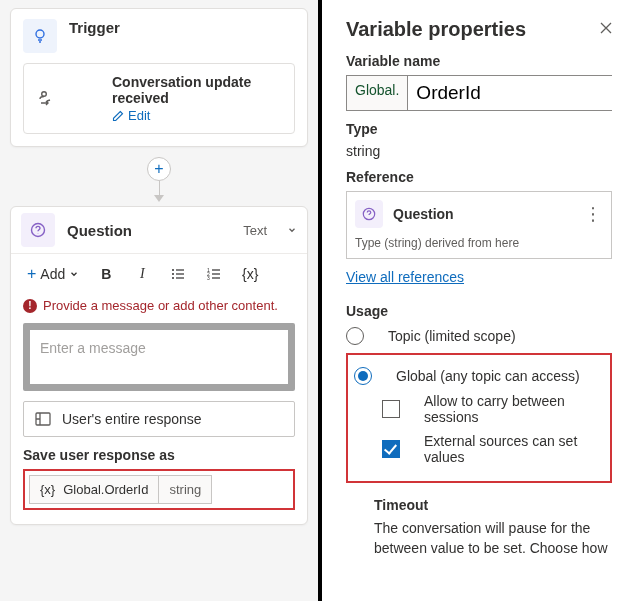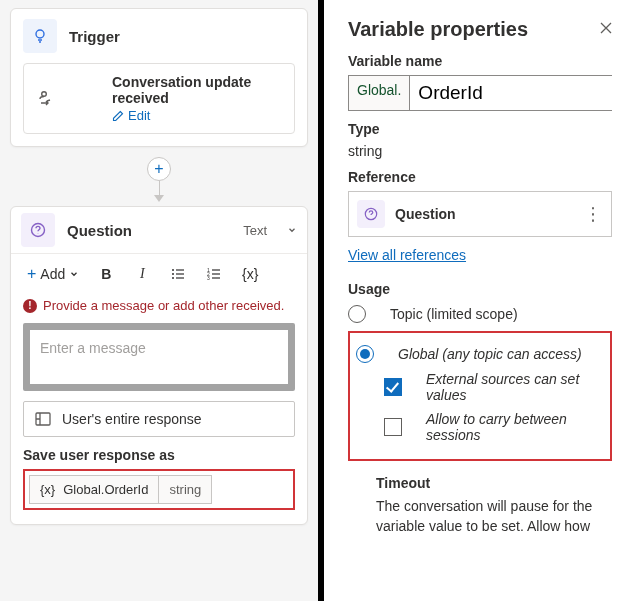--- a/index.html
+++ b/index.html
@@ -21,35 +21,35 @@
     height: 601px;
     padding: 8px 10px;
   }
   .panel {
     position: absolute;
     right: 0; top: 0;
     width: 318px;
     height: 601px;
     background: #fff;
     padding: 18px 24px 0 24px;
-    border-left: 6px solid #000000;
+    border-left: 4px solid #000000;
     overflow: hidden;
   }
 
   
   .node-card {
     background: #fff;
     border: 1px solid #e1dfdd;
     border-radius: 6px;
     box-shadow: 0 1px 2px rgba(0,0,0,0.04);
     margin-bottom: 0;
   }
   .node-header {
     display: flex;
-    align-items: center;
+    align-items: flex-start;
     padding: 10px 12px;
   }
   .icon-box {
     width: 34px; height: 34px;
     background: #eef3fc;
     border-radius: 4px;
     display: flex; align-items: center; justify-content: center;
     margin-right: 12px;
     color: #2f6fe0;
   }
@@ -237,21 +237,20 @@
   }
   .checkbox.checked::after {
     content:""; position:absolute;
     left:4px; top:1px; width:5px; height:10px;
     border: solid #fff; border-width:0 2px 2px 0;
     transform: rotate(40deg);
   }
   .highlight-box {
     border:2px solid #d13438;
     padding: 4px 24px 8px 6px;
-    font-style:italic;
   }
   .check-indent { margin-left: 28px; }
   .timeout-head { font-weight:600; margin:14px 0 6px 28px; }
   .timeout-body { font-size:14px; margin-left:28px; line-height:1.4; }
 </style>
 </head>
 <body>
 
 <div class="canvas">
   <div class="node-card">
@@ -336,21 +335,21 @@
             <text x="1" y="10" font-size="5">2</text>
             <rect x="6" y="7.4" width="8" height="1.2"></rect>
             <text x="1" y="14" font-size="5">3</text>
             <rect x="6" y="11.4" width="8" height="1.2"></rect>
           </svg>
       </button>
       <button class="tool-btn">{x}</button>
     </div>
     <div class="error-row">
       <span class="error-dot">!</span>
-      <span>Provide a message or add other received.</span>
+      <span>Provide a message or add other content.</span>
     </div>
     <div class="msg-input">Enter a message</div>
 
     <div class="identify-row">
       <span class="ident-icon">
         <svg width="18" height="18" viewBox="0 0 18 18" fill="none" stroke="currentColor" stroke-width="1.3">
             <rect x="2" y="3" width="14" height="12" rx="1"></rect>
             <path d="M6 3v12M2 9h4"></path>
           </svg>
       </span>
@@ -390,40 +389,41 @@
     <div class="ref-row">
       <div class="ref-icon">
         <svg width="14" height="14" viewBox="0 0 16 16" fill="none" stroke="currentColor" stroke-width="1.4">
             <circle cx="8" cy="8" r="6.5"></circle>
             <path d="M6 6.2c0-1 .9-1.8 2-1.8s2 .8 2 1.8c0 1.6-2 1.4-2 3M8 11.6v.1"></path>
           </svg>
       </div>
       <div class="ref-title">Question</div>
       <div class="ref-menu">⋮</div>
     </div>
+    <div class="ref-note">Type (string) derived from here</div>
   </div>
   <span class="link">View all references</span>
 
   <div class="panel-label" style="margin-top:18px;">Usage</div>
 
   <div class="radio-row">
     <span class="radio"></span>
     <span>Topic (limited scope)</span>
   </div>
 
   <div class="highlight-box">
     <div class="radio-row">
       <span class="radio selected"></span>
       <span>Global (any topic can access)</span>
     </div>
     <div class="check-row check-indent">
+      <span class="checkbox"></span>
+      <span>Allow to carry between sessions</span>
+    </div>
+    <div class="check-row check-indent">
       <span class="checkbox checked"></span>
       <span>External sources can set values</span>
     </div>
-    <div class="check-row check-indent">
-      <span class="checkbox"></span>
-      <span>Allow to carry between sessions</span>
-    </div>
   </div>
 
   <div class="timeout-head">Timeout</div>
-  <div class="timeout-body">The conversation will pause for the variable value to be set. Allow how</div>
+  <div class="timeout-body">The conversation will pause for the between value to be set. Choose how</div>
 </div>
 
 </body></html>

